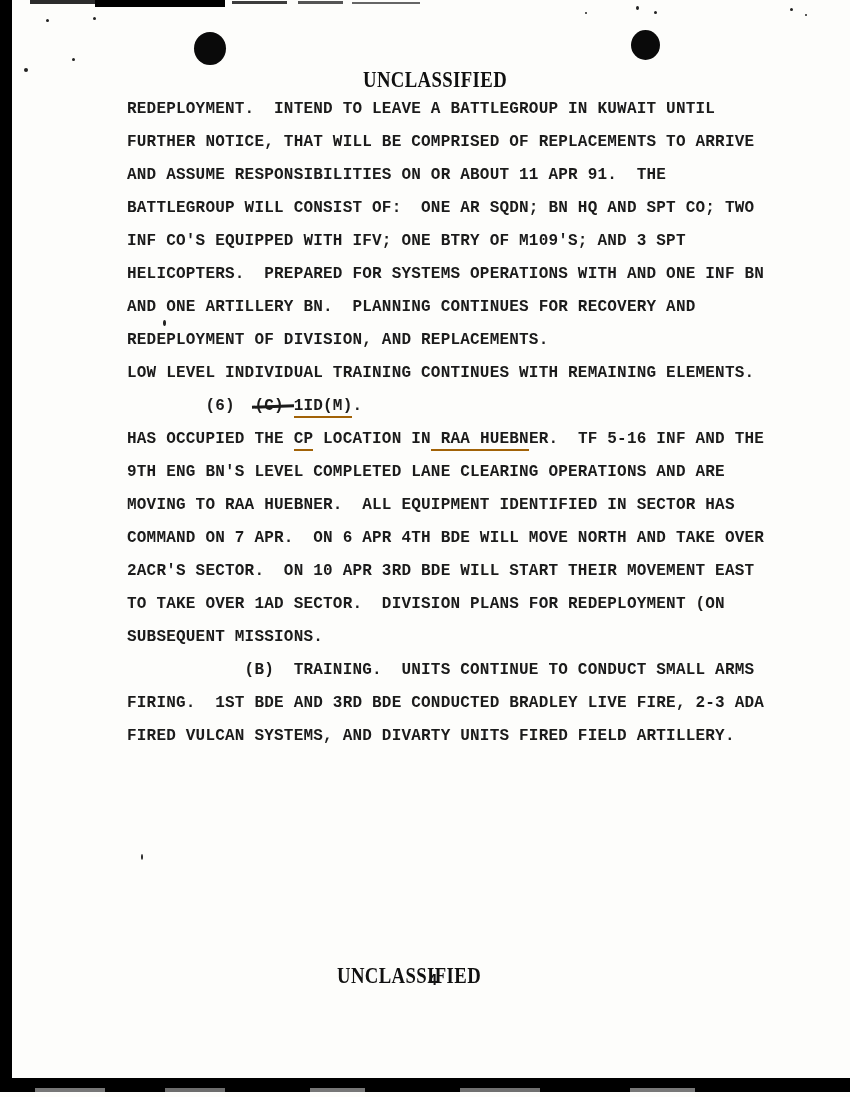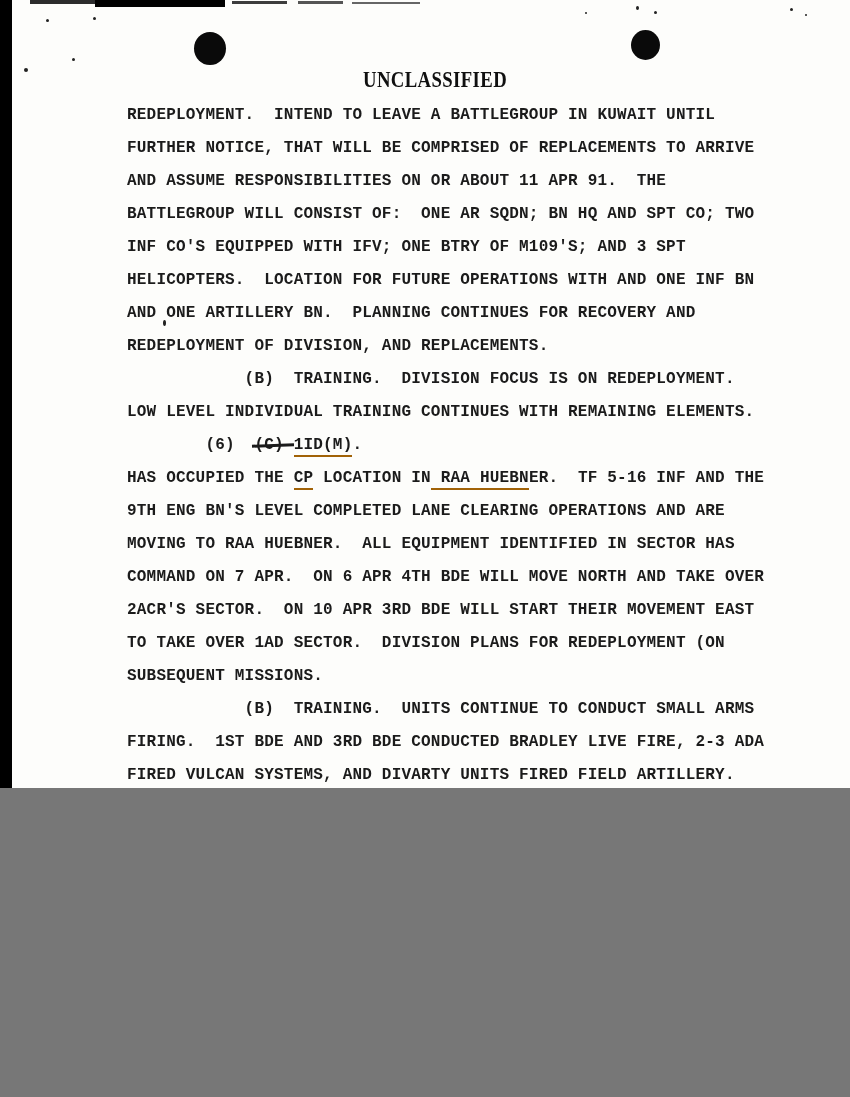--- a/index.html
+++ b/index.html
@@ -1,25 +1,25 @@
 <!DOCTYPE html>
 <html><head>
 <meta charset="utf-8">
 <style>
   html,body{margin:0;padding:0;background:#777;}
   .page{
     position:relative;
-    width:850px;height:788px;
+    width:850px;height:1097px;
     margin:0 auto;
     background:#fdfdfb;
     overflow:hidden;
     font-family:"Liberation Mono","DejaVu Sans Mono",monospace;
   }
   
-  .doc-body{position:absolute;left:127px;top:99px;}
+  .doc-body{position:absolute;left:127px;top:93px;}
   .line{
     height:33px;
     line-height:33px;
     white-space:pre;
     font-size:16px;
     font-weight:bold;
     letter-spacing:0.2px;
     color:#1b1b1b;
   }
   .u{border-bottom:2px solid #a16207;padding-bottom:1px;}
@@ -85,24 +85,23 @@
   <div class="spk" style="left:805px;top:14px;width:2px;height:2px;"></div>
 
   <div class="doc-header">UNCLASSIFIED</div>
 
   <div class="doc-body">
       <div class="line"><span>REDEPLOYMENT.  INTEND TO LEAVE A BATTLEGROUP IN KUWAIT UNTIL</span></div>
       <div class="line"><span>FURTHER NOTICE, THAT WILL BE COMPRISED OF REPLACEMENTS TO ARRIVE</span></div>
       <div class="line"><span>AND ASSUME RESPONSIBILITIES ON OR ABOUT 11 APR 91.  THE</span></div>
       <div class="line"><span>BATTLEGROUP WILL CONSIST OF:  ONE AR SQDN; BN HQ AND SPT CO; TWO</span></div>
       <div class="line"><span>INF CO'S EQUIPPED WITH IFV; ONE BTRY OF M109'S; AND 3 SPT</span></div>
-      <div class="line"><span>HELICOPTERS.  LOCATION FOR FUTURE OPERATIONS WITH AND ONE INF BN</span></div>
+      <div class="line"><span>HELICOPTERS.  PREPARED FOR SYSTEMS OPERATIONS WITH AND ONE INF BN</span></div>
       <div class="line"><span>AND ONE ARTILLERY BN.  PLANNING CONTINUES FOR RECOVERY AND</span></div>
       <div class="line"><span>REDEPLOYMENT OF DIVISION, AND REPLACEMENTS.</span></div>
-      <div class="line"><span>            (B)  TRAINING.  DIVISION FOCUS IS ON REDEPLOYMENT.</span></div>
       <div class="line"><span>LOW LEVEL INDIVIDUAL TRAINING CONTINUES WITH REMAINING ELEMENTS.</span></div>
       <div class="line"><span>        (6)  </span><span class="s">(C) </span><span class="u">1ID(M)</span><span>.</span></div>
       <div class="line"><span>HAS OCCUPIED THE </span><span class="u">CP</span><span> LOCATION IN</span><span class="u"> RAA HUEBN</span><span>ER.  TF 5-16 INF AND THE</span></div>
       <div class="line"><span>9TH ENG BN'S LEVEL COMPLETED LANE CLEARING OPERATIONS AND ARE</span></div>
       <div class="line"><span>MOVING TO RAA HUEBNER.  ALL EQUIPMENT IDENTIFIED IN SECTOR HAS</span></div>
       <div class="line"><span>COMMAND ON 7 APR.  ON 6 APR 4TH BDE WILL MOVE NORTH AND TAKE OVER</span></div>
       <div class="line"><span>2ACR'S SECTOR.  ON 10 APR 3RD BDE WILL START THEIR MOVEMENT EAST</span></div>
       <div class="line"><span>TO TAKE OVER 1AD SECTOR.  DIVISION PLANS FOR REDEPLOYMENT (ON</span></div>
       <div class="line"><span>SUBSEQUENT MISSIONS.</span></div>
       <div class="line"><span>            (B)  TRAINING.  UNITS CONTINUE TO CONDUCT SMALL ARMS</span></div>

